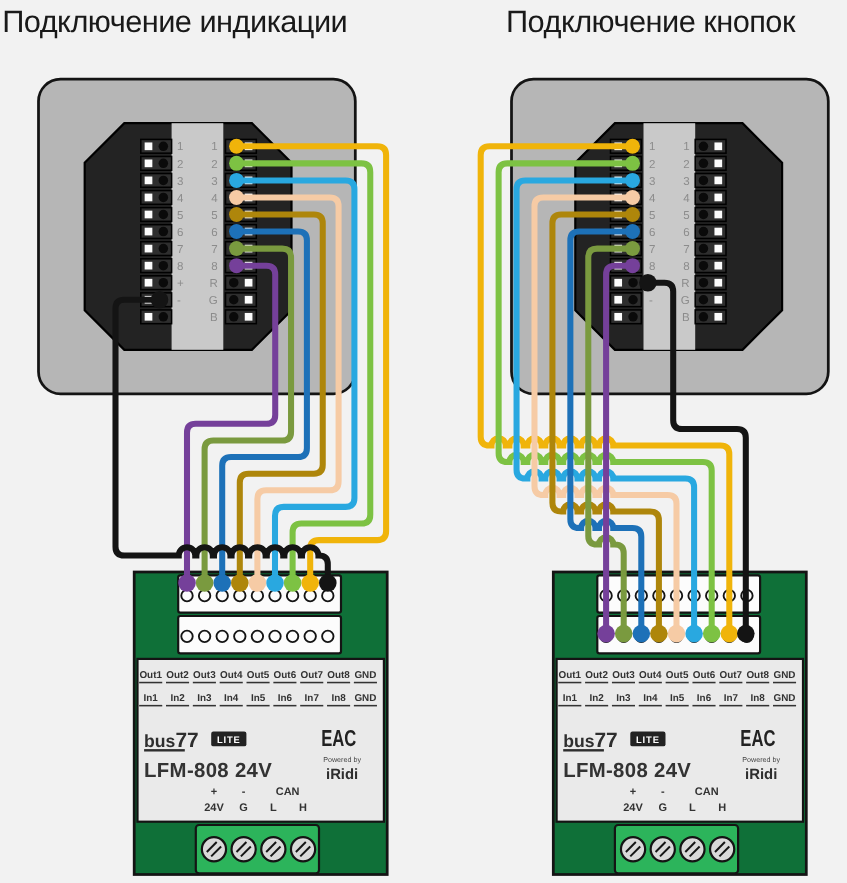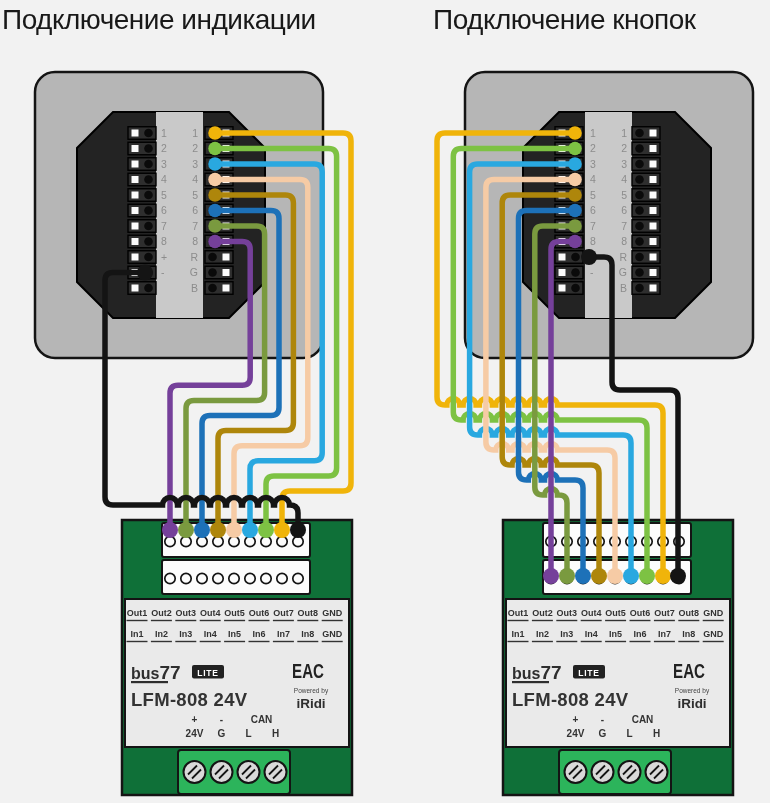--- a/index.html
+++ b/index.html
@@ -1,20 +1,20 @@
 <!DOCTYPE html>
 <html><head>
 <meta charset="utf-8">
 <style>
   html,body{margin:0;padding:0;background:#F2F2F2;}
   .stage{position:relative;width:770px;height:803px;overflow:hidden;background:#F2F2F2;
          font-family:"Liberation Sans",sans-serif;}
   .title{position:absolute;top:4px;font-size:28px;letter-spacing:-0.5px;color:#191919;white-space:nowrap;}
   .title.left{left:2px;}
-  .title.right{left:433px;}
+  .title.right{left:460px;}
   svg{position:absolute;left:0;top:0;}
   svg text{font-family:"Liberation Sans",sans-serif;}
 </style>
 </head>
 <body>
 
 <div class="stage">
   <div class="title left">Подключение индикации</div>
   <div class="title right">Подключение кнопок</div>
   <svg id="scene" width="770" height="803" viewBox="0 0 770 803">

